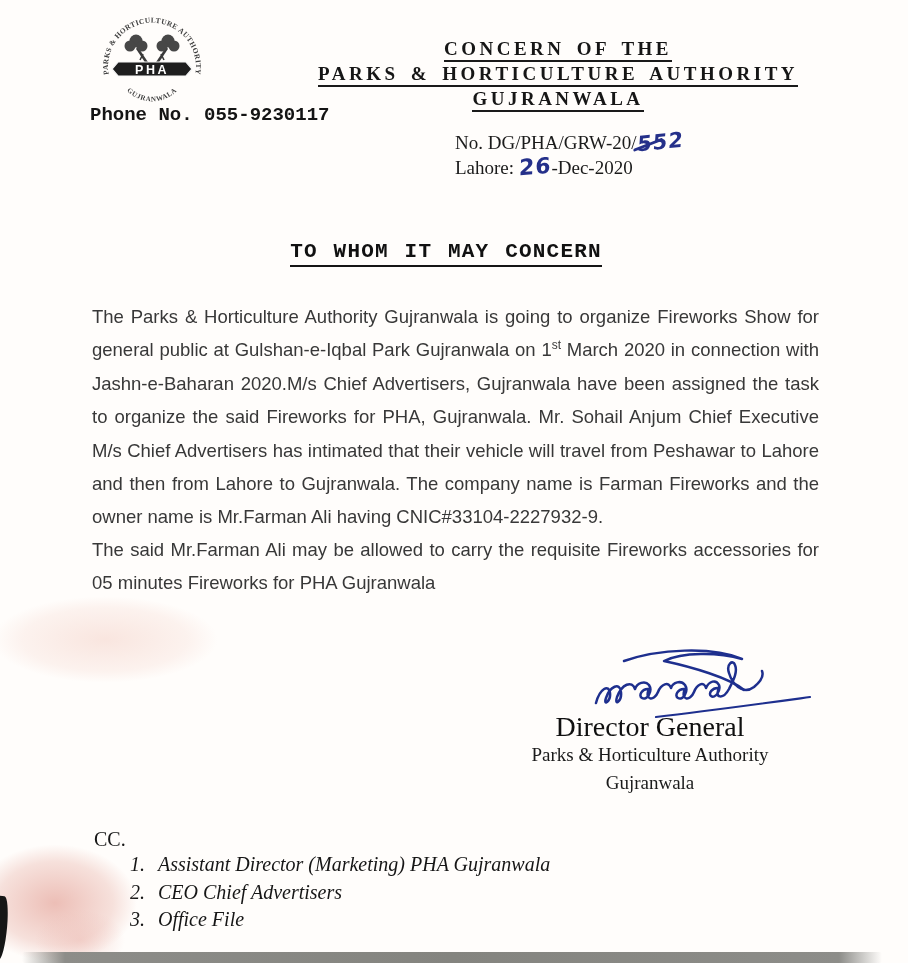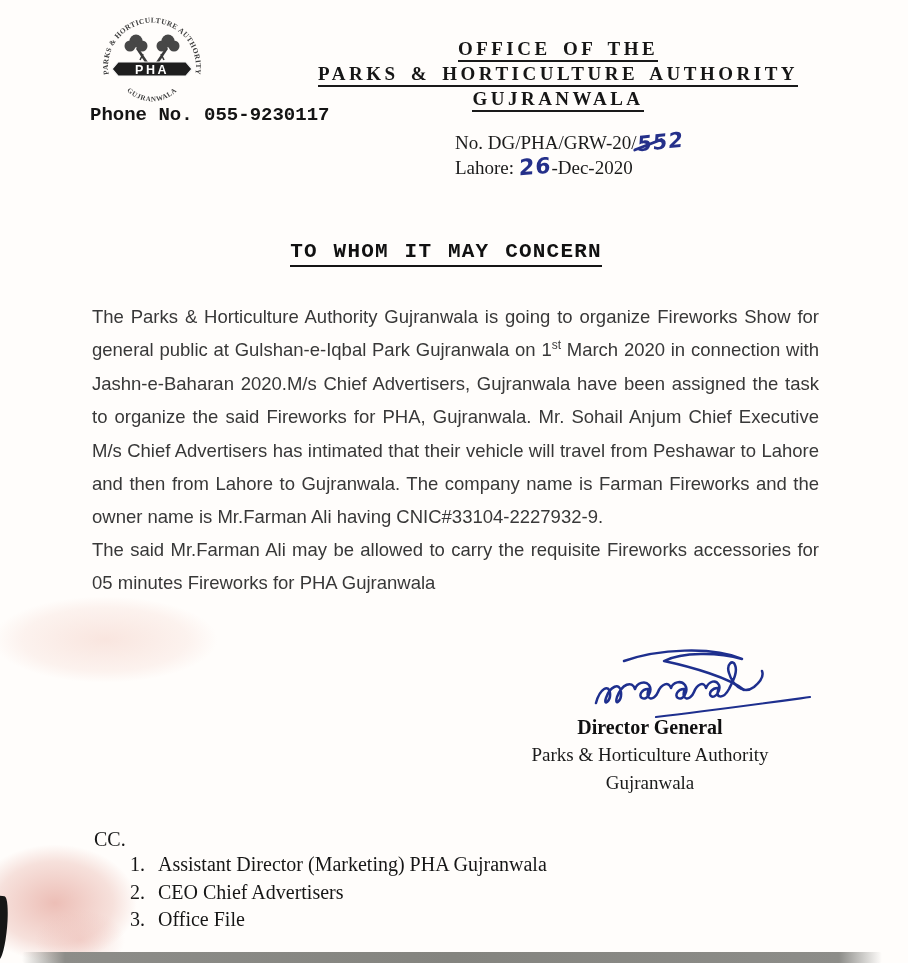--- a/index.html
+++ b/index.html
@@ -71,29 +71,29 @@
   .para1{top:287px;margin-top:13px;}
   .para2{top:533px;}
   .para sup{font-size:12px;line-height:0;vertical-align:super;}
 
   
   .sig-svg{position:absolute;left:580px;top:640px;width:238px;height:86px;}
   .sig-text{
     position:absolute;left:500px;top:713px;width:300px;
     text-align:center;font-size:19px;line-height:28px;color:#1b1b1b;
   }
-  .sig-title{font-weight:bold;font-size:20px;color:#101010;}
+  .sig-title{font-weight:normal;font-size:28px;color:#101010;}
 
   
   .cc-label{
     position:absolute;left:94px;top:828px;
     font-size:20px;color:#161616;
   }
   .cc-list{position:absolute;left:130px;top:851px;font-size:20px;color:#161616;}
-  .cc-row{display:flex;line-height:27.5px;}
+  .cc-row{display:flex;line-height:27.5px;font-style:italic;}
   .cc-num{width:28px;flex:none;}
   .cc-text{white-space:nowrap;}
 
   
   .stain-mid{
     position:absolute;left:-45px;top:582px;width:300px;height:115px;
     background:radial-gradient(closest-side,rgba(244,210,200,0.55),rgba(244,210,200,0.25) 55%,rgba(244,210,200,0) 75%);
     pointer-events:none;
   }
   .stain-bottom{
@@ -147,21 +147,21 @@
     </g>
 
     <polygon points="22,48 90,48 96,55 90,62 22,62 16,55" fill="#1e1e1e" stroke="#f5f5f5" stroke-width="1.2"></polygon>
     <text x="56" y="59.5" text-anchor="middle" font-family="Liberation Sans, sans-serif" font-size="12.5" font-weight="bold" fill="#ffffff" letter-spacing="2.5">PHA</text>
     <text font-family="Liberation Serif, serif" font-size="7" font-weight="bold" fill="#3d3d3d" letter-spacing="0.6">
       <textPath href="#arcBot" startOffset="50%" text-anchor="middle">GUJRANWALA</textPath>
     </text>
   </svg>
 
   <div class="head-block">
-    <div><span class="head-line">OFFICE OF THE</span></div>
+    <div><span class="head-line">CONCERN OF THE</span></div>
     <div><span class="head-line">PARKS &amp; HORTICULTURE AUTHORITY</span></div>
     <div><span class="head-line">GUJRANWALA</span></div>
   </div>
 
   <div class="contact">
     <div class="bold">Phone No. 055-9230117</div>
   </div>
 
   <div class="refblock">
     <div>

